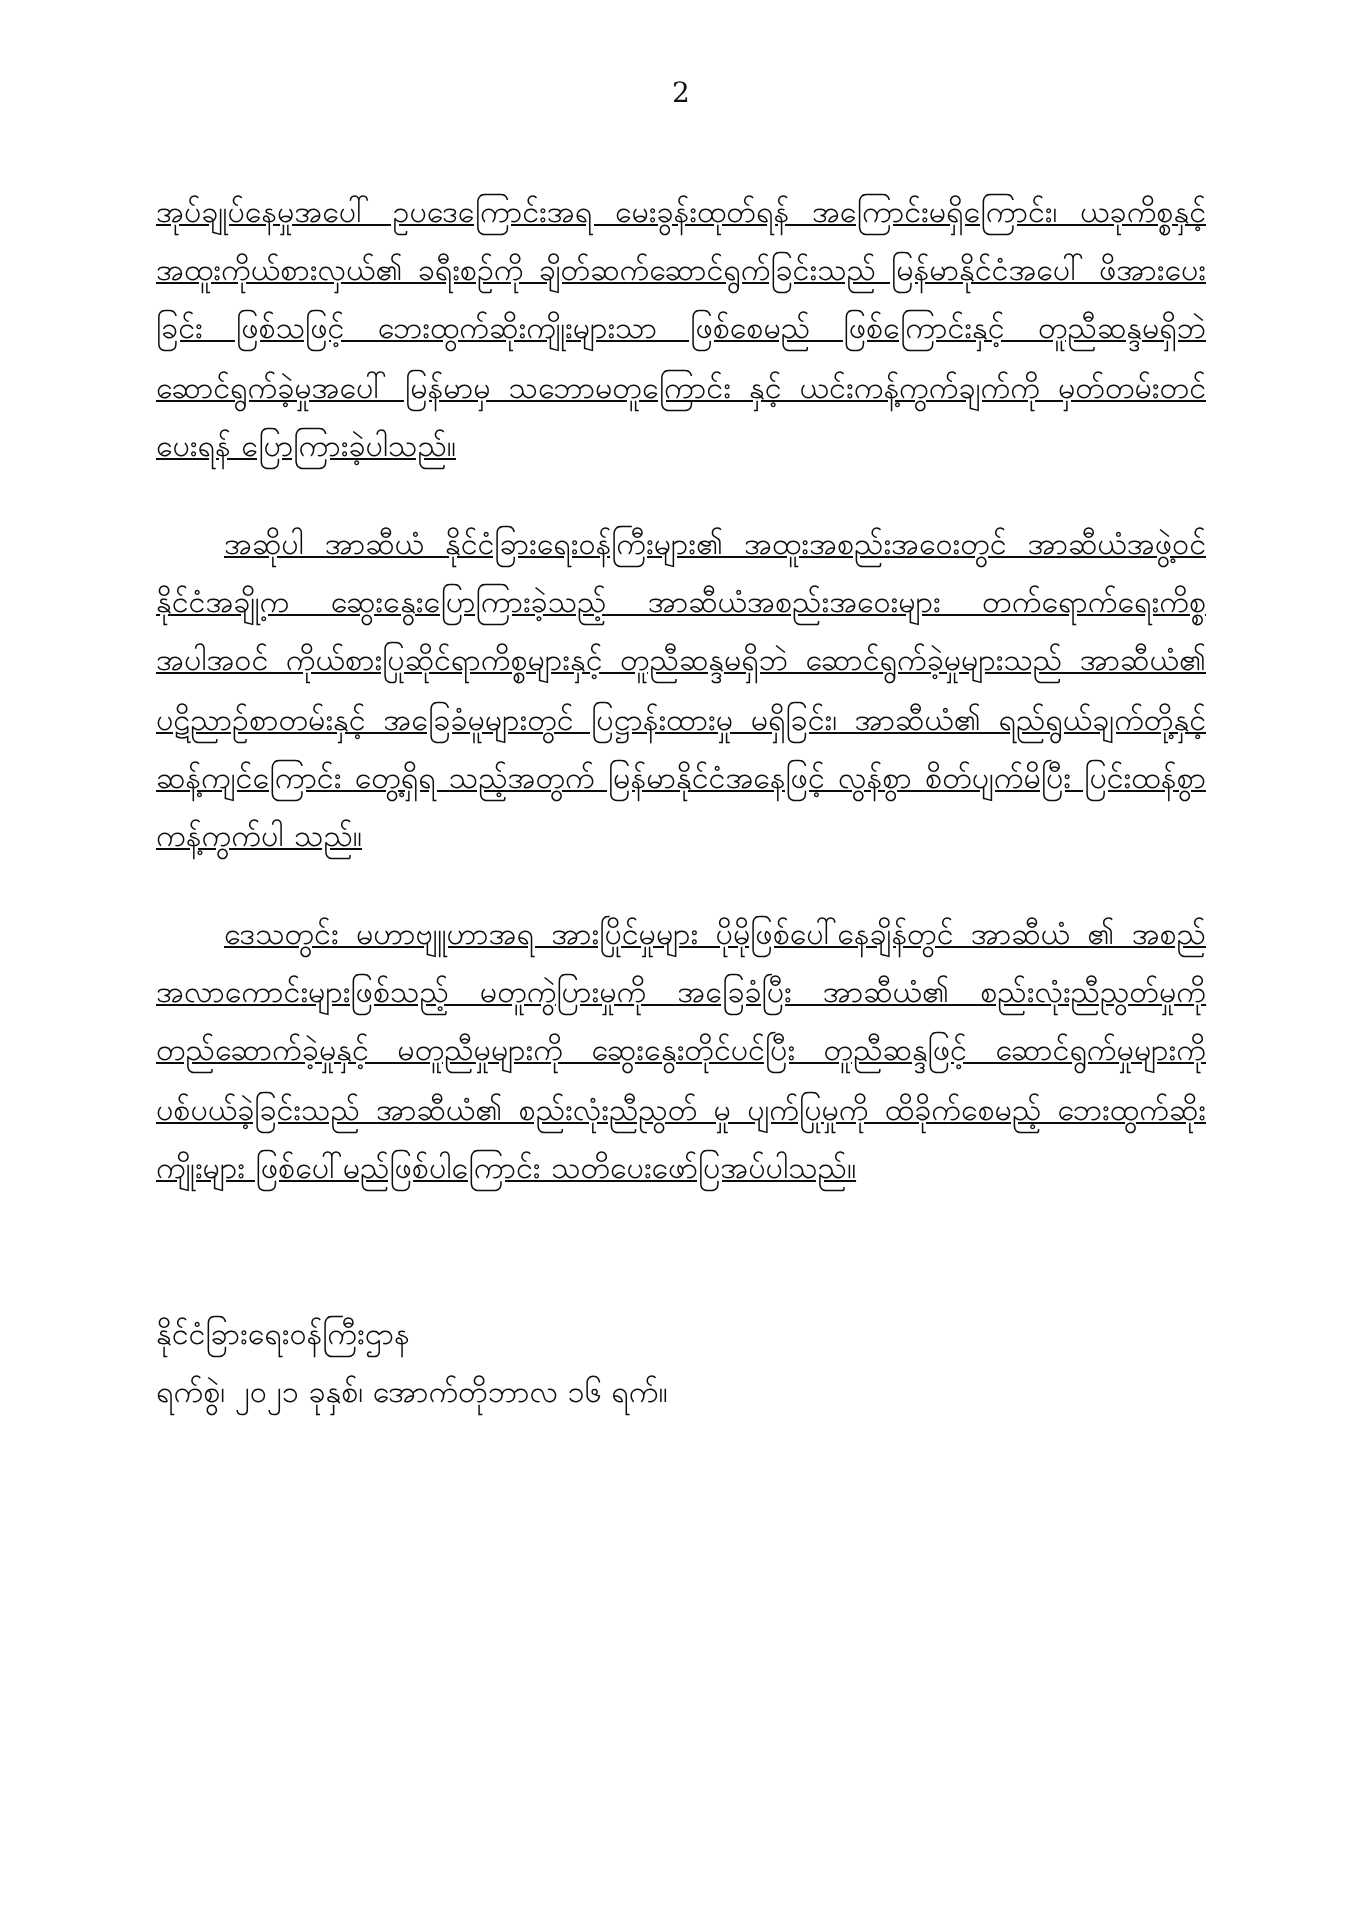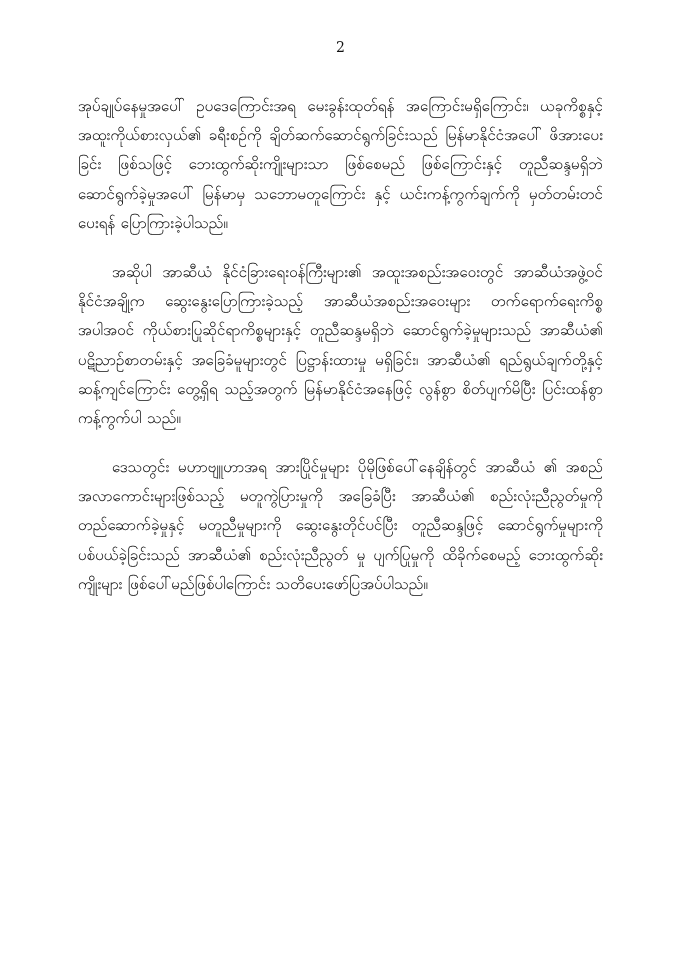--- a/index.html
+++ b/index.html
@@ -31,20 +31,21 @@
     font-family: "DejaVu Serif", "Liberation Serif", serif;
   }
   .para {
     font-size: 15.2px;
     line-height: 1.92;
     text-align: justify;
     text-justify: inter-word;
     margin: 0 0 20px 0;
     word-spacing: 0.5px;
     hyphens: none;
+    text-decoration: underline;
   }
   .para.indent {
     text-indent: 34px;
   }
   .signature-block {
     margin-top: 54px;
   }
   .sig-line {
     font-size: 15.2px;
     line-height: 1.9;
@@ -59,15 +60,17 @@
 
   <div class="page-number">2</div>
 
   <p class="para">အုပ်ချုပ်နေမှုအပေါ် ဥပဒေကြောင်းအရ မေးခွန်းထုတ်ရန် အကြောင်းမရှိကြောင်း၊ ယခုကိစ္စနှင့် အထူးကိုယ်စားလှယ်၏ ခရီးစဉ်ကို ချိတ်ဆက်ဆောင်ရွက်ခြင်းသည် မြန်မာနိုင်ငံအပေါ် ဖိအားပေးခြင်း ဖြစ်သဖြင့် ဘေးထွက်ဆိုးကျိုးများသာ ဖြစ်စေမည် ဖြစ်ကြောင်းနှင့် တူညီဆန္ဒမရှိဘဲ ဆောင်ရွက်ခဲ့မှုအပေါ် မြန်မာမှ သဘောမတူကြောင်း နှင့် ယင်းကန့်ကွက်ချက်ကို မှတ်တမ်းတင်ပေးရန် ပြောကြားခဲ့ပါသည်။</p>
 
   <p class="para indent">အဆိုပါ အာဆီယံ နိုင်ငံခြားရေးဝန်ကြီးများ၏ အထူးအစည်းအဝေးတွင် အာဆီယံအဖွဲ့ဝင် နိုင်ငံအချို့က ဆွေးနွေးပြောကြားခဲ့သည့် အာဆီယံအစည်းအဝေးများ တက်ရောက်ရေးကိစ္စအပါအဝင် ကိုယ်စားပြုဆိုင်ရာကိစ္စများနှင့် တူညီဆန္ဒမရှိဘဲ ဆောင်ရွက်ခဲ့မှုများသည် အာဆီယံ၏ ပဋိညာဉ်စာတမ်းနှင့် အခြေခံမူများတွင် ပြဋ္ဌာန်းထားမှု မရှိခြင်း၊ အာဆီယံ၏ ရည်ရွယ်ချက်တို့နှင့် ဆန့်ကျင်ကြောင်း တွေ့ရှိရ သည့်အတွက် မြန်မာနိုင်ငံအနေဖြင့် လွန်စွာ စိတ်ပျက်မိပြီး ပြင်းထန်စွာ ကန့်ကွက်ပါ သည်။</p>
 
   <p class="para indent">ဒေသတွင်း မဟာဗျူဟာအရ အားပြိုင်မှုများ ပိုမိုဖြစ်ပေါ်နေချိန်တွင် အာဆီယံ ၏ အစည်အလာကောင်းများဖြစ်သည့် မတူကွဲပြားမှုကို အခြေခံပြီး အာဆီယံ၏ စည်းလုံးညီညွတ်မှုကို တည်ဆောက်ခဲ့မှုနှင့် မတူညီမှုများကို ဆွေးနွေးတိုင်ပင်ပြီး တူညီဆန္ဒဖြင့် ဆောင်ရွက်မှုများကို ပစ်ပယ်ခဲ့ခြင်းသည် အာဆီယံ၏ စည်းလုံးညီညွတ် မှု ပျက်ပြုမှုကို ထိခိုက်စေမည့် ဘေးထွက်ဆိုးကျိုးများ ဖြစ်ပေါ်မည်ဖြစ်ပါကြောင်း သတိပေးဖော်ပြအပ်ပါသည်။</p>
 
   <div class="signature-block">
+    <p class="sig-line">နိုင်ငံခြားရေးဝန်ကြီးဌာန</p>
+    <p class="sig-line">ရက်စွဲ၊ ၂၀၂၁ ခုနှစ်၊ အောက်တိုဘာလ ၁၆ ရက်။</p>
   </div>
 
 </div>
 
 </body></html>

